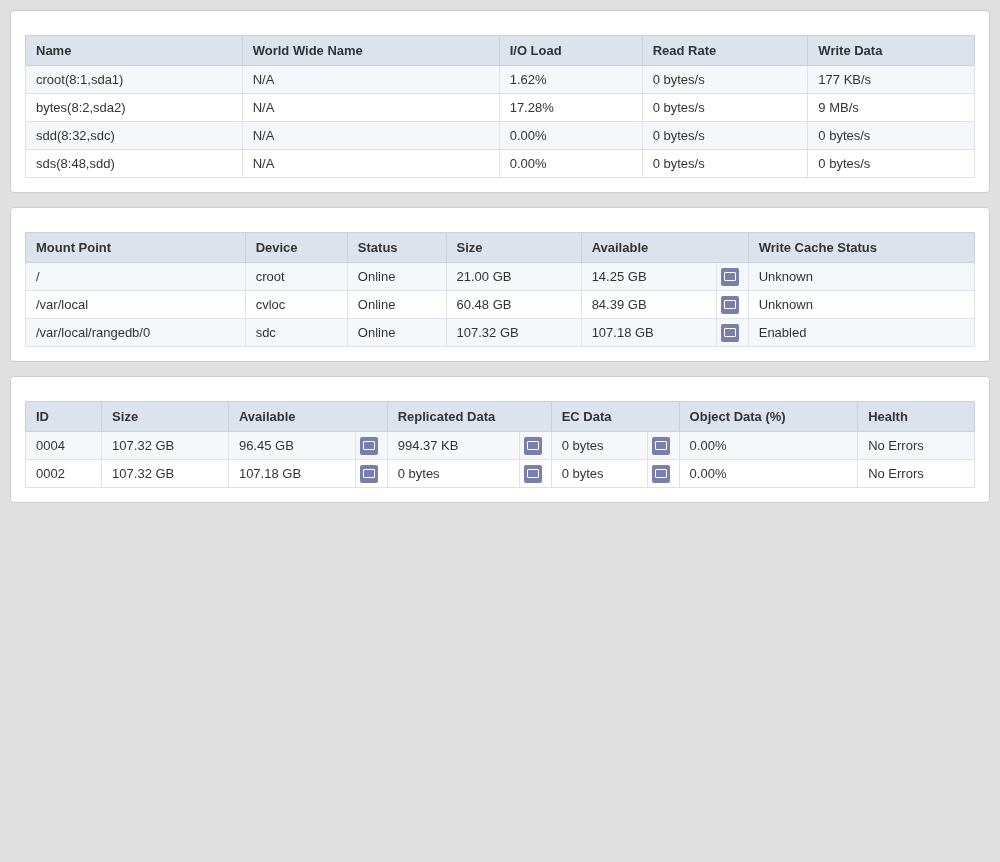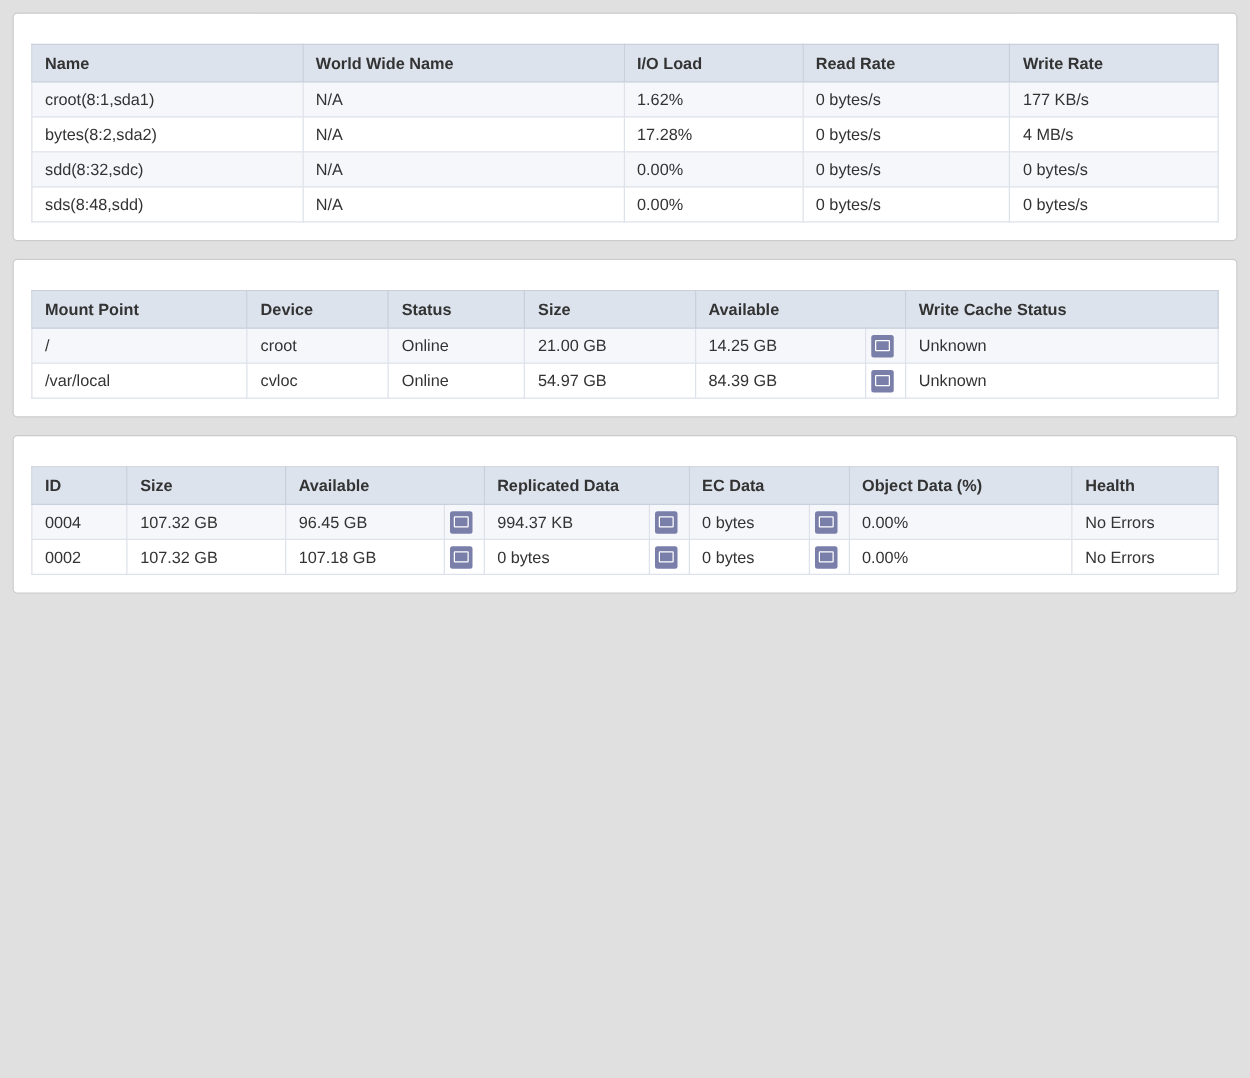--- a/index.html
+++ b/index.html
@@ -76,37 +76,37 @@
 
 <div class="panel">
   <div class="panel-title"></div>
   <table>
     <thead>
       <tr>
         <th>Name</th>
         <th>World Wide Name</th>
         <th>I/O Load</th>
         <th>Read Rate</th>
-        <th>Write Rate</th>
+        <th>Write Data</th>
       </tr>
     </thead>
     <tbody id="disk-devices-body">
     <tr>
     <td>croot(8:1,sda1)</td>
     <td>N/A</td>
     <td>1.62%</td>
     <td>0 bytes/s</td>
     <td>177 KB/s</td>
   </tr>
         <tr>
     <td>bytes(8:2,sda2)</td>
     <td>N/A</td>
     <td>17.28%</td>
     <td>0 bytes/s</td>
-    <td>4 MB/s</td>
+    <td>9 MB/s</td>
   </tr>
         <tr>
     <td>sdd(8:32,sdc)</td>
     <td>N/A</td>
     <td>0.00%</td>
     <td>0 bytes/s</td>
     <td>0 bytes/s</td>
   </tr>
         <tr>
     <td>sds(8:48,sdd)</td>
@@ -141,26 +141,37 @@
     <td>14.25 GB</td>
     <td style="width:24px;padding:4px 4px;">
       <span class="cache-icon"></span>
     </td>
     <td>Unknown</td>
   </tr>
         <tr>
     <td>/var/local</td>
     <td>cvloc</td>
     <td>Online</td>
-    <td>54.97 GB</td>
+    <td>60.48 GB</td>
     <td>84.39 GB</td>
     <td style="width:24px;padding:4px 4px;">
       <span class="cache-icon"></span>
     </td>
     <td>Unknown</td>
+  </tr>
+        <tr>
+    <td>/var/local/rangedb/0</td>
+    <td>sdc</td>
+    <td>Online</td>
+    <td>107.32 GB</td>
+    <td>107.18 GB</td>
+    <td style="width:24px;padding:4px 4px;">
+      <span class="cache-icon"></span>
+    </td>
+    <td>Enabled</td>
   </tr>
       </tbody>
   </table>
 </div>
 
 <div class="panel">
   <div class="panel-title"></div>
   <table>
     <thead>
       <tr>

